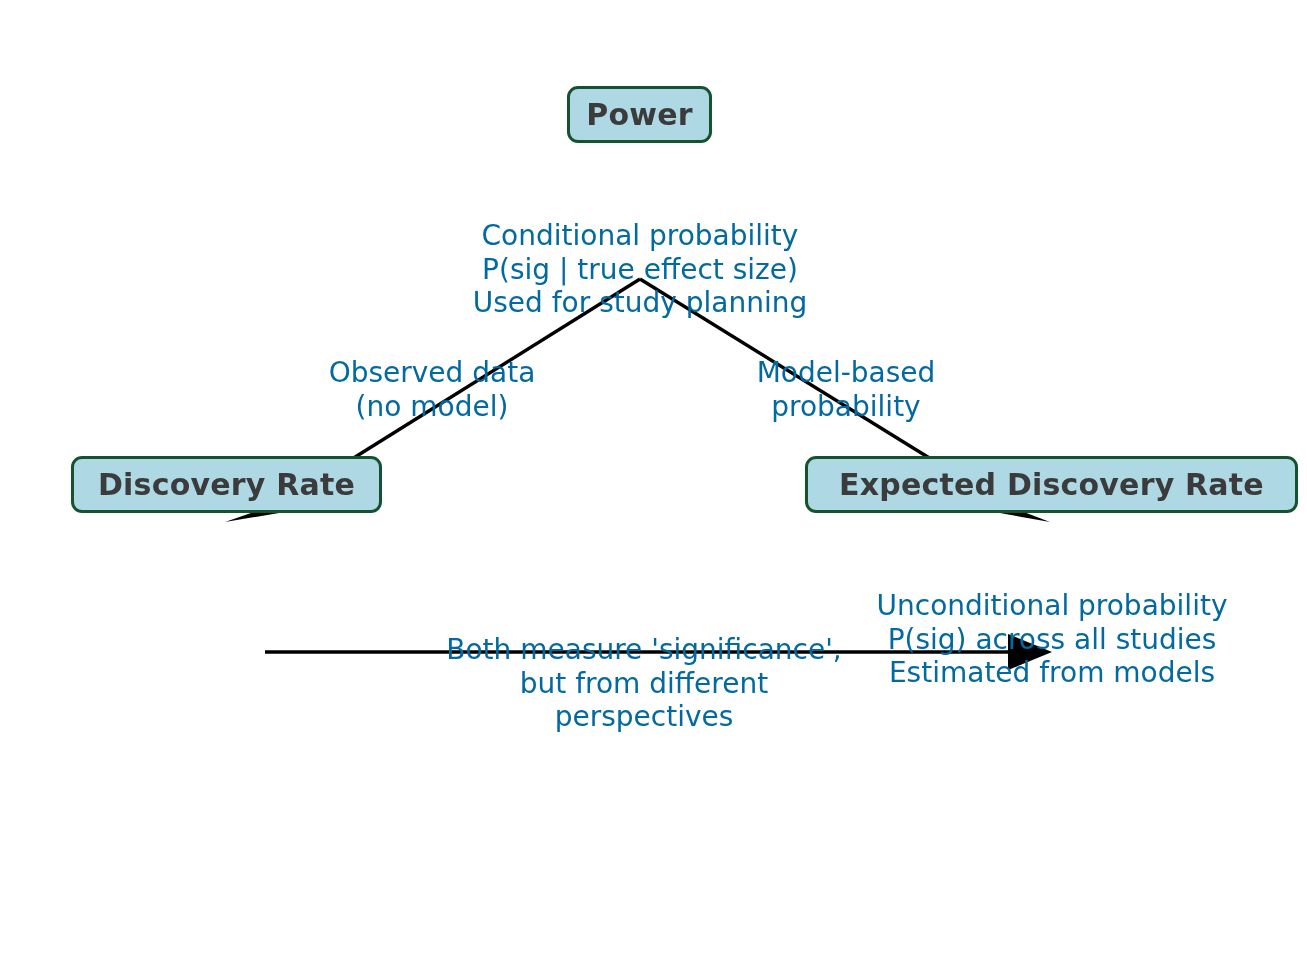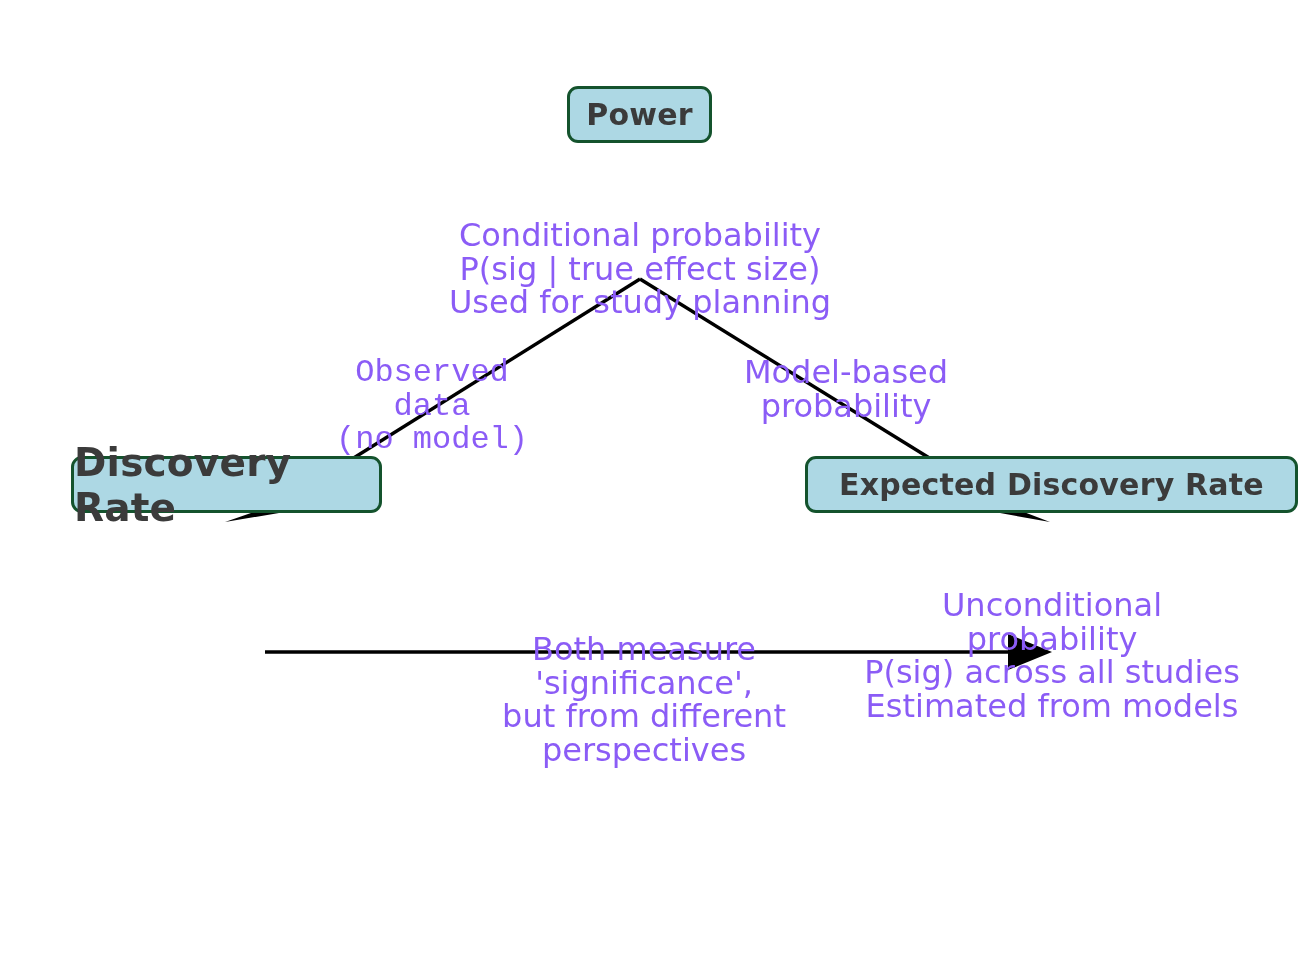--- a/index.html
+++ b/index.html
@@ -48,47 +48,46 @@
     top: 86px;
     width: 145px;
     height: 57px;
     font-size: 30px;
   }
   #node-discovery-rate {
     left: 71px;
     top: 456px;
     width: 311px;
     height: 57px;
-    font-size: 39px;
+    font-size: 30px;
   }
   #node-expected-discovery-rate {
     left: 805px;
     top: 456px;
     width: 493px;
     height: 57px;
     font-size: 30px;
   }
   .textblock {
     position: absolute;
     text-align: center;
-    font-size: 32px;
+    font-size: 28px;
     line-height: 33.5px;
-    color: #8b5cf6;
+    color: #0369a1;
     white-space: pre-line;
   }
   #label-power-desc {
     left: 440px;
     top: 219px;
     width: 400px;
   }
   #label-edge-left {
     left: 312px;
     top: 356px;
     width: 240px;
-    font-family: Liberation Mono, monospace;
   }
   #label-edge-right {
     left: 726px;
     top: 356px;
     width: 240px;
   }
   #label-dr-desc {
     left: 26px;
     top: 589px;
     width: 400px;

